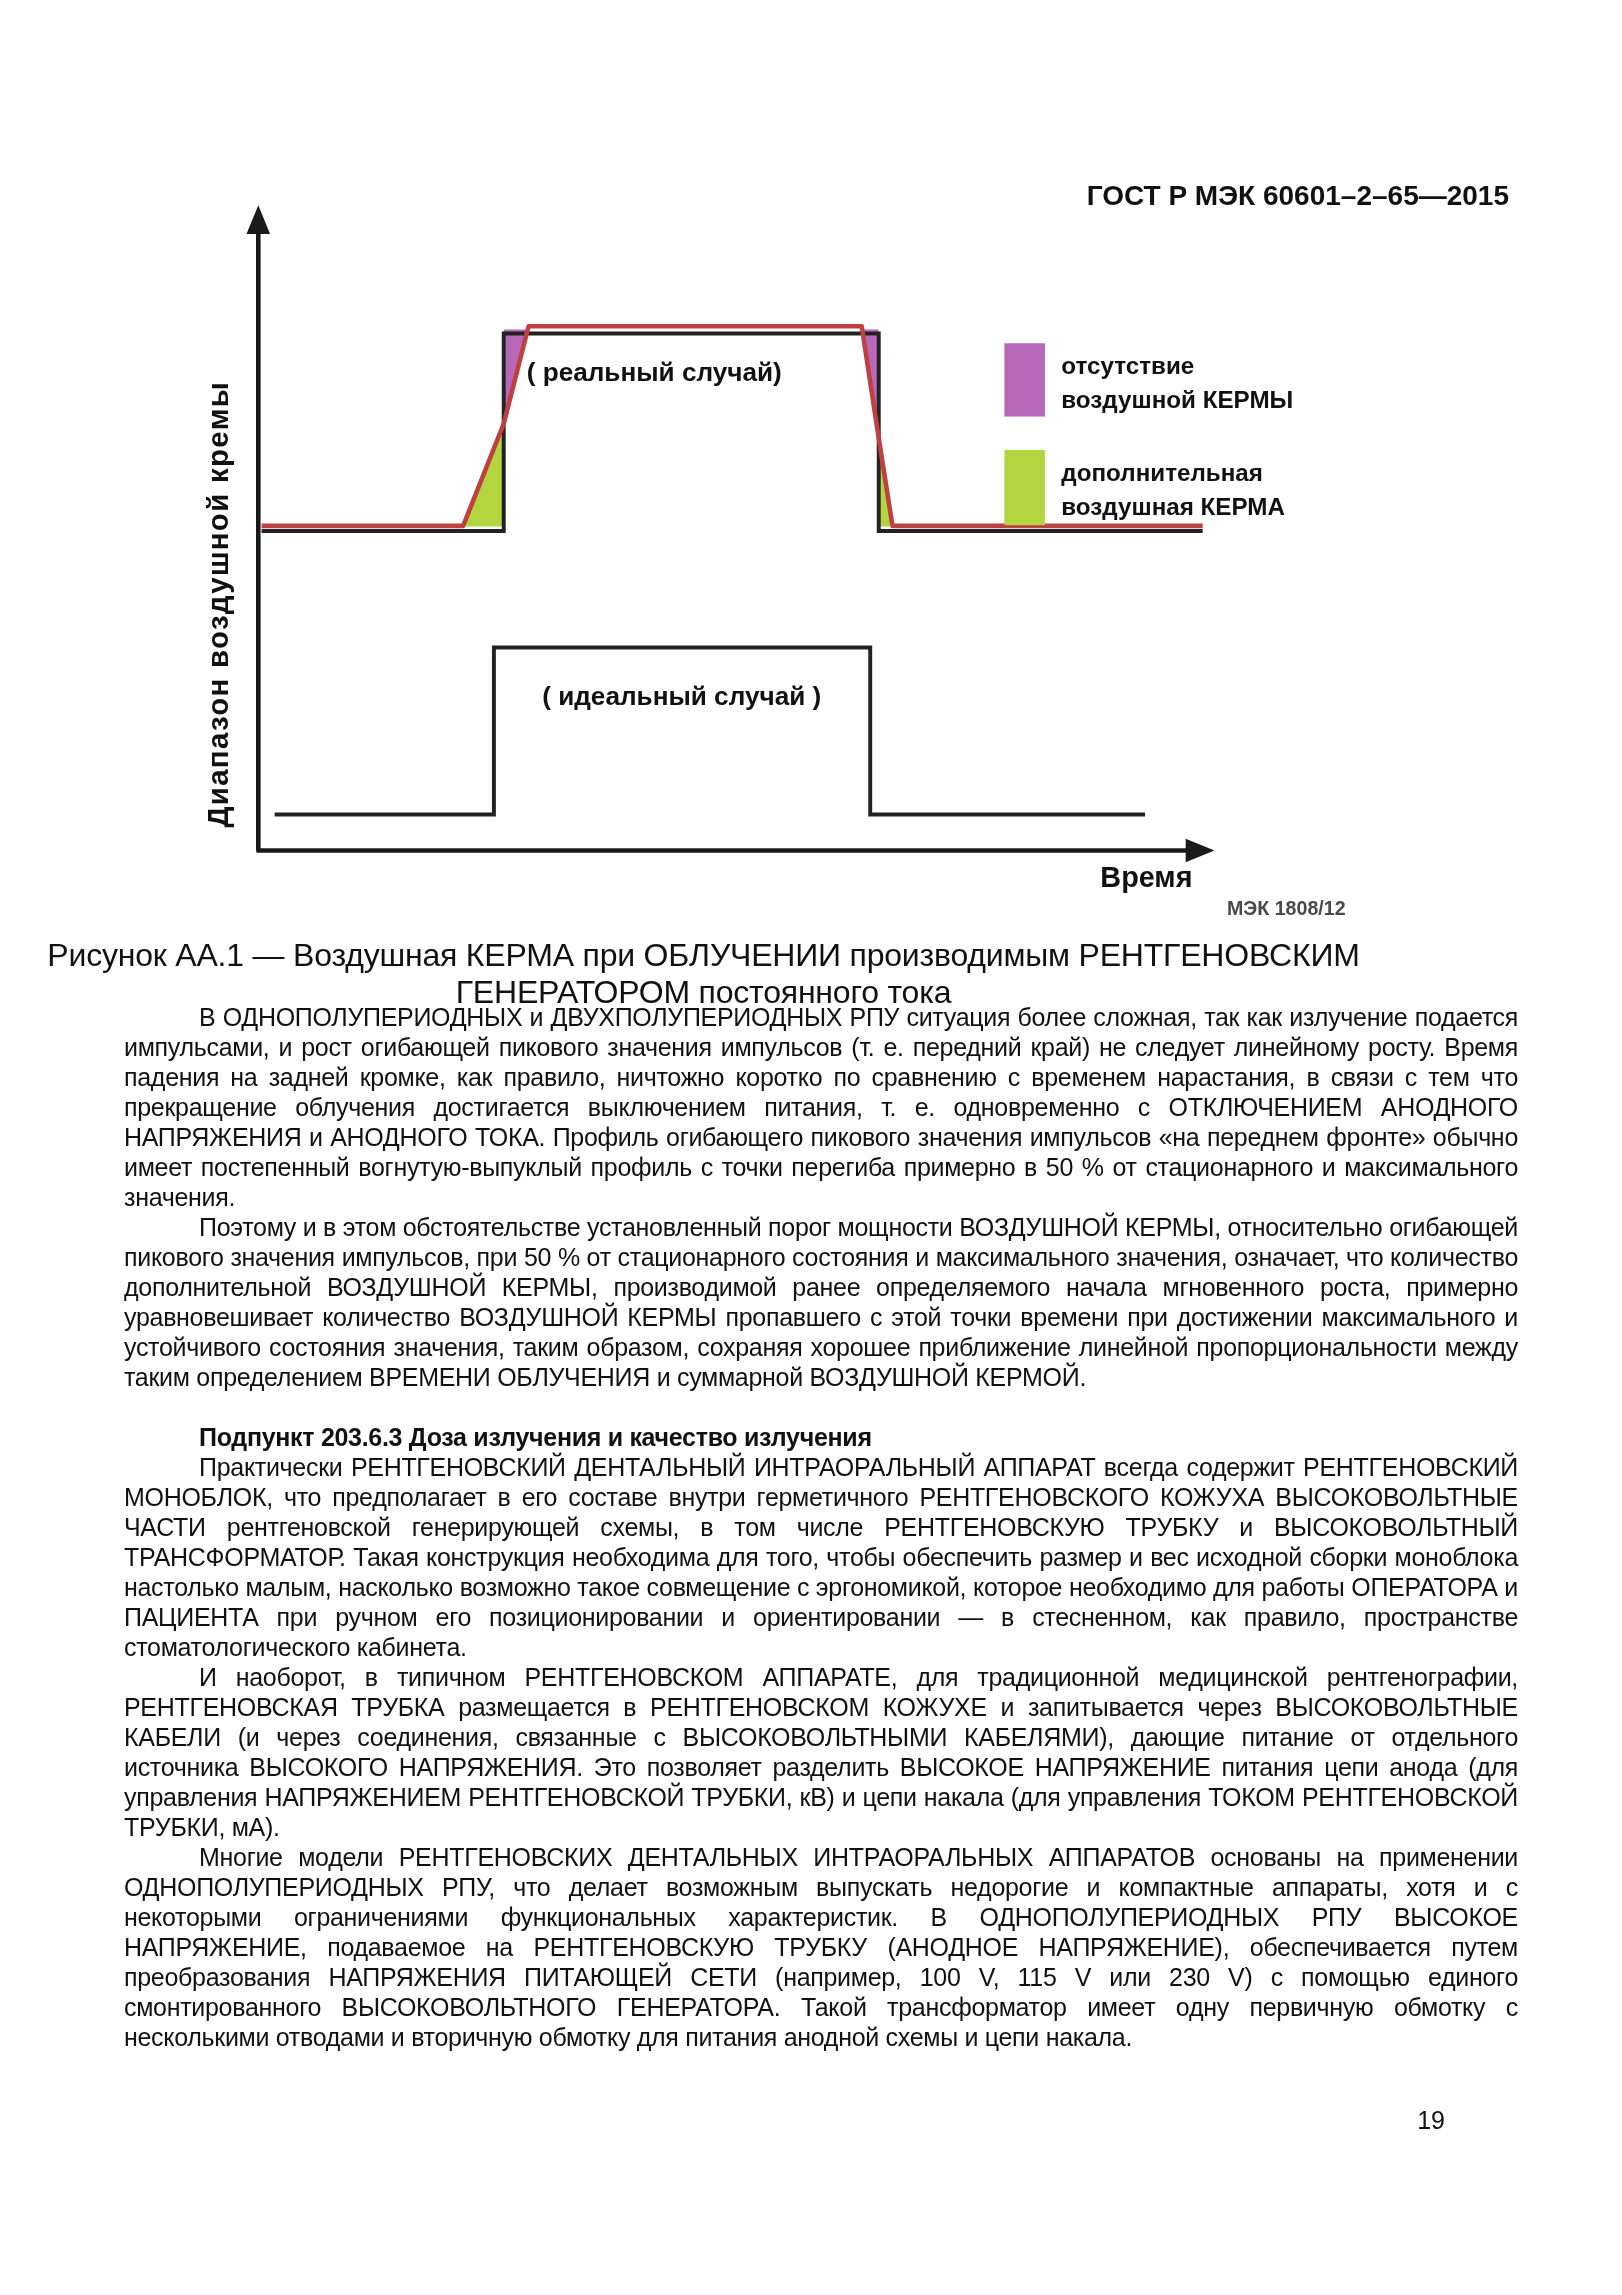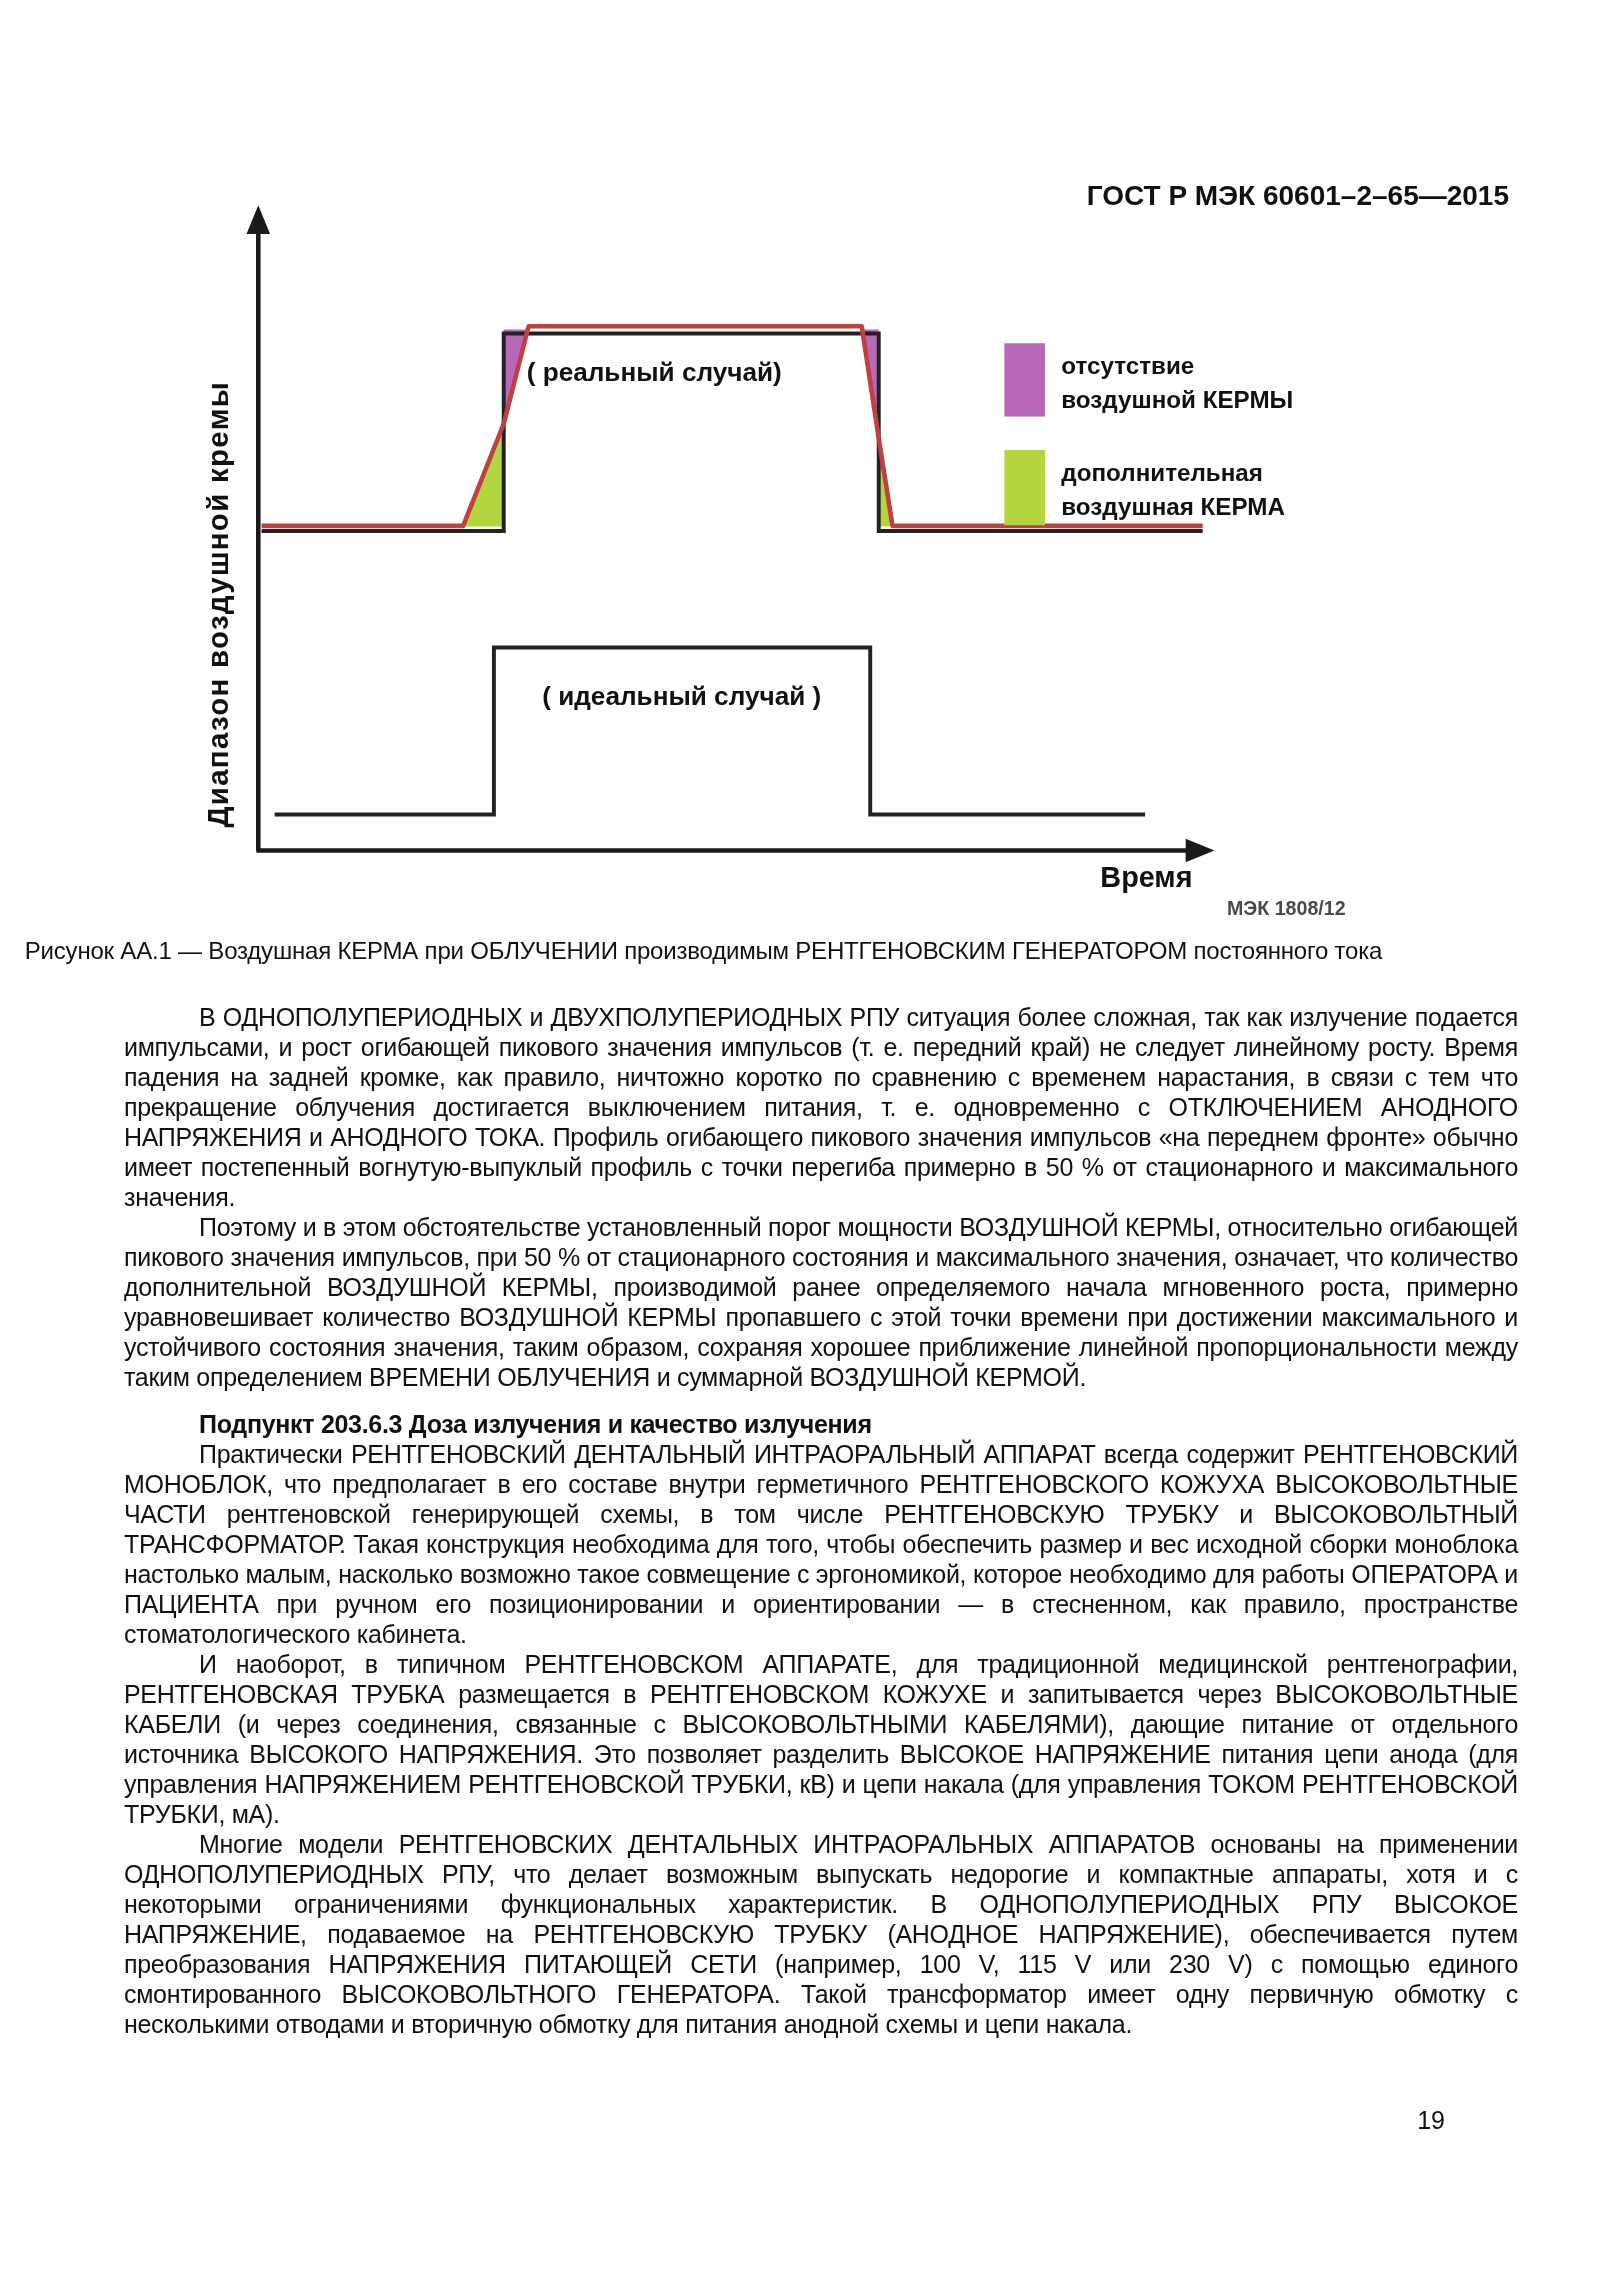--- a/index.html
+++ b/index.html
@@ -10,28 +10,28 @@
     font-family:"Liberation Sans", sans-serif;
     color:#111;
   }
   .header {
     position:absolute; top:152px; left:115px; width:1394px;
     text-align:right; font-weight:bold; font-size:28px; letter-spacing:0px;margin-top:28px;
   }
   .figure-svg { position:absolute; left:196px; top:196px; width:1211px; height:733px; }
   .caption {
     position:absolute; top:937px; left:0; width:1407px;
-    text-align:center; font-size:24px; letter-spacing:-0.2px;
+    text-align:center; font-size:32px; letter-spacing:-0.2px;
   }
   .body-text {
     position:absolute; top:1002px; left:124px; width:1394px;
     font-size:25px; line-height:30px; text-align:justify; letter-spacing:-0.3px;
   }
   .para { text-indent:75px; }
-  .subclause-heading { text-indent:75px; font-weight:bold; margin-top:17px; }
+  .subclause-heading { text-indent:75px; font-weight:bold; margin-top:30px; }
   .subclause-subheading { text-indent:75px; font-weight:bold; font-size:22px; }
   .page-number { position:absolute; top:2106px; right:178px; font-size:25px; }
   svg text { font-family:"Liberation Sans", sans-serif; }
 </style>
 </head>
 <body>
 
 <div class="header">ГОСТ Р МЭК 60601–2–65—2015</div>
 
 <svg class="figure-svg" viewBox="0 0 1850 1120" xmlns="http://www.w3.org/2000/svg">

